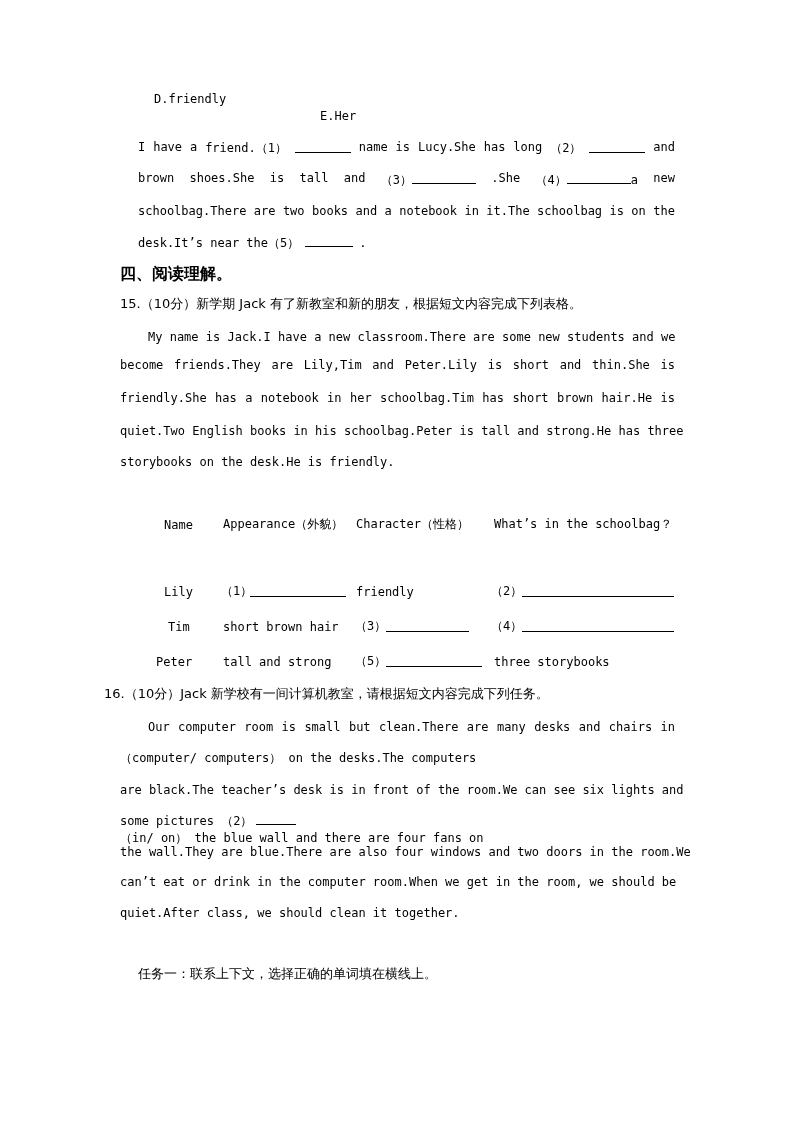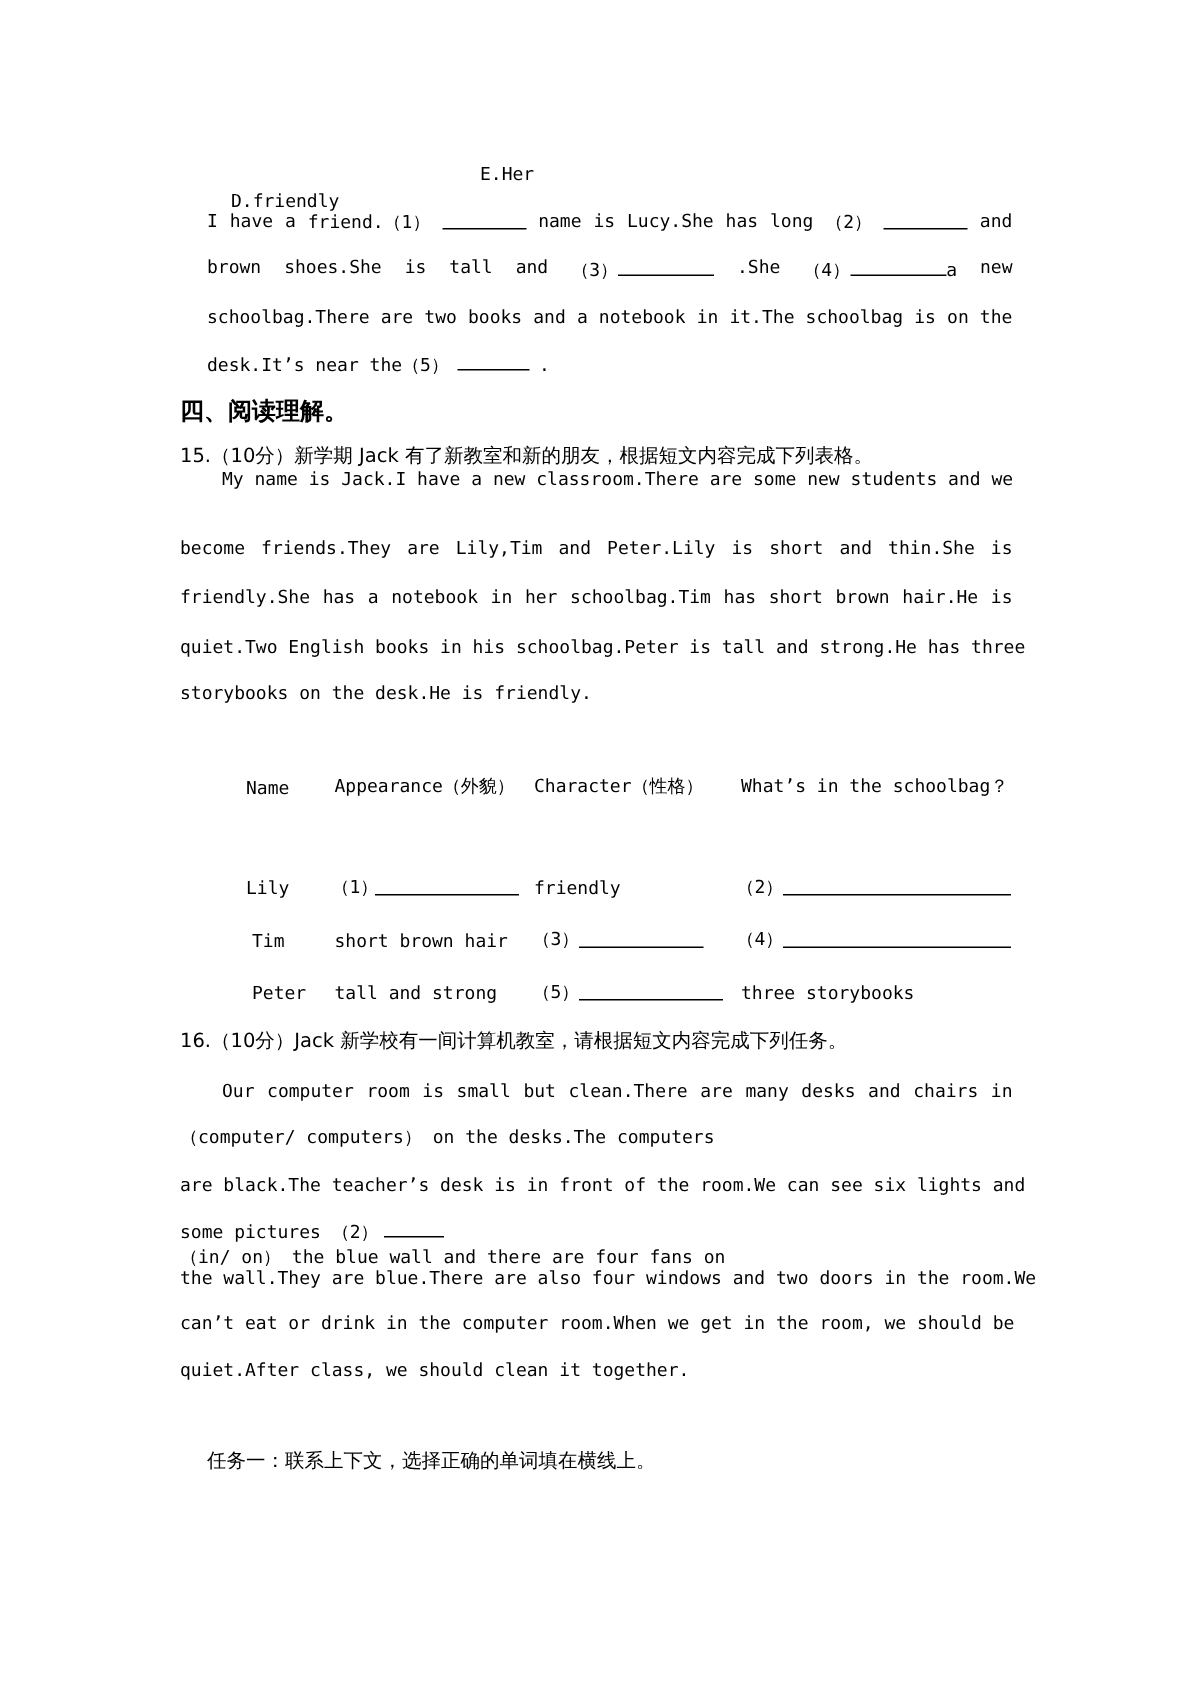--- a/index.html
+++ b/index.html
@@ -8,21 +8,21 @@
   .abs { position:absolute; white-space:nowrap; }
   .line { position:absolute; left:138px; width:537px; display:flex; justify-content:space-between; white-space:nowrap; font-size:12px; }
   .blank { display:inline-block; border-bottom:1px solid #000; height:12px; vertical-align:baseline; }
   .heading { font-family:"DejaVu Sans","Liberation Sans",sans-serif; font-weight:bold; font-size:16px; }
   .cn { font-family:"DejaVu Sans","Liberation Sans",sans-serif; font-size:13px; }
   .cell { position:absolute; white-space:nowrap; font-size:12px; }
 </style>
 </head>
 <body>
 
-<div class="abs" style="left:138px;top:127px;padding-left:16px;">D.friendly</div>
+<div class="abs" style="left:138px;top:92px;padding-left:16px;">D.friendly</div>
 <div class="abs" style="left:320px;top:109px;">E.Her</div>
 
 <div class="line" style="top:140px;">
   <span>I</span>
   <span>have</span>
   <span>a</span>
   <span>friend.（1）</span>
   <span class="blank" style="width:56px;"></span>
   <span>name</span>
   <span>is</span>
@@ -63,21 +63,21 @@
 </div>
 
 <div class="abs" style="left:138px;top:234px;">
   <span>desk.It’s near the（5）</span><span class="blank" style="width:48px;margin:0 6px 0 6px;"></span><span>.</span>
 </div>
 
 <div class="abs heading" style="left:120px;top:264px;">四、阅读理解。</div>
 
 <div class="abs cn" style="left:120px;top:295px;">15.（10分）新学期 Jack 有了新教室和新的朋友，根据短文内容完成下列表格。</div>
 
-<div class="abs" style="left:148px;top:312px;width:527px;text-align:justify;text-align-last:justify;">My name is Jack.I have a new classroom.There are some new students and we</div>
+<div class="abs" style="left:148px;top:330px;width:527px;text-align:justify;text-align-last:justify;">My name is Jack.I have a new classroom.There are some new students and we</div>
 <div class="abs" style="left:120px;top:358px;width:555px;text-align:justify;text-align-last:justify;">become friends.They are Lily,Tim and Peter.Lily is short and thin.She is</div>
 <div class="abs" style="left:120px;top:391px;width:555px;text-align:justify;text-align-last:justify;">friendly.She has a notebook in her schoolbag.Tim has short brown hair.He is</div>
 <div class="abs" style="left:120px;top:424px;width:555px;text-align:justify;text-align-last:justify;">quiet.Two English books in his schoolbag.Peter is tall and strong.He has three</div>
 <div class="abs" style="left:120px;top:455px;">storybooks on the desk.He is friendly.</div>
 
 <div>
   <div class="cell" style="left:164px;top:518px;">Name</div>
   <div class="cell" style="left:223px;top:516px;">Appearance（外貌）</div>
   <div class="cell" style="left:356px;top:516px;">Character（性格）</div>
   <div class="cell" style="left:494px;top:516px;">What’s in the schoolbag？</div>
@@ -94,29 +94,29 @@
   <div>
     <div class="cell" style="left:168px;top:620px;">Tim</div>
     <div class="cell" style="left:223px;top:620px;">short brown hair</div>
     <div class="cell" style="left:355px;top:618px;">（3）</div>
     <div class="abs blank" style="left:386px;top:619px;width:83px;"></div>
     <div class="cell" style="left:491px;top:618px;">（4）</div>
     <div class="abs blank" style="left:522px;top:619px;width:152px;"></div>
   </div>
 
   <div>
-    <div class="cell" style="left:168px;top:655px;">Peter</div>
+    <div class="cell" style="left:156px;top:655px;">Peter</div>
     <div class="cell" style="left:223px;top:655px;">tall and strong</div>
     <div class="cell" style="left:355px;top:653px;">（5）</div>
     <div class="abs blank" style="left:386px;top:654px;width:96px;"></div>
     <div class="cell" style="left:494px;top:655px;">three storybooks</div>
   </div>
 </div>
 
-<div class="abs cn" style="left:120px;top:685px;text-align:right;">16.（10分）Jack 新学校有一间计算机教室，请根据短文内容完成下列任务。</div>
+<div class="abs cn" style="left:104px;top:685px;text-align:right;">16.（10分）Jack 新学校有一间计算机教室，请根据短文内容完成下列任务。</div>
 
 <div class="abs" style="left:148px;top:720px;width:527px;text-align:justify;text-align-last:justify;">Our computer room is small but clean.There are many desks and chairs in</div>
 
 <div class="abs" style="left:120px;top:750px;width:555px;display:flex;justify-content:space-between;">
   <span>（computer/ computers） on the desks.The computers</span>
 </div>
 
 <div class="abs" style="left:120px;top:783px;width:555px;text-align:justify;text-align-last:justify;">are black.The teacher’s desk is in front of the room.We can see six lights and</div>
 
 <div class="abs" style="left:120px;top:812px;width:555px;display:flex;justify-content:space-between;flex-direction:column;">

